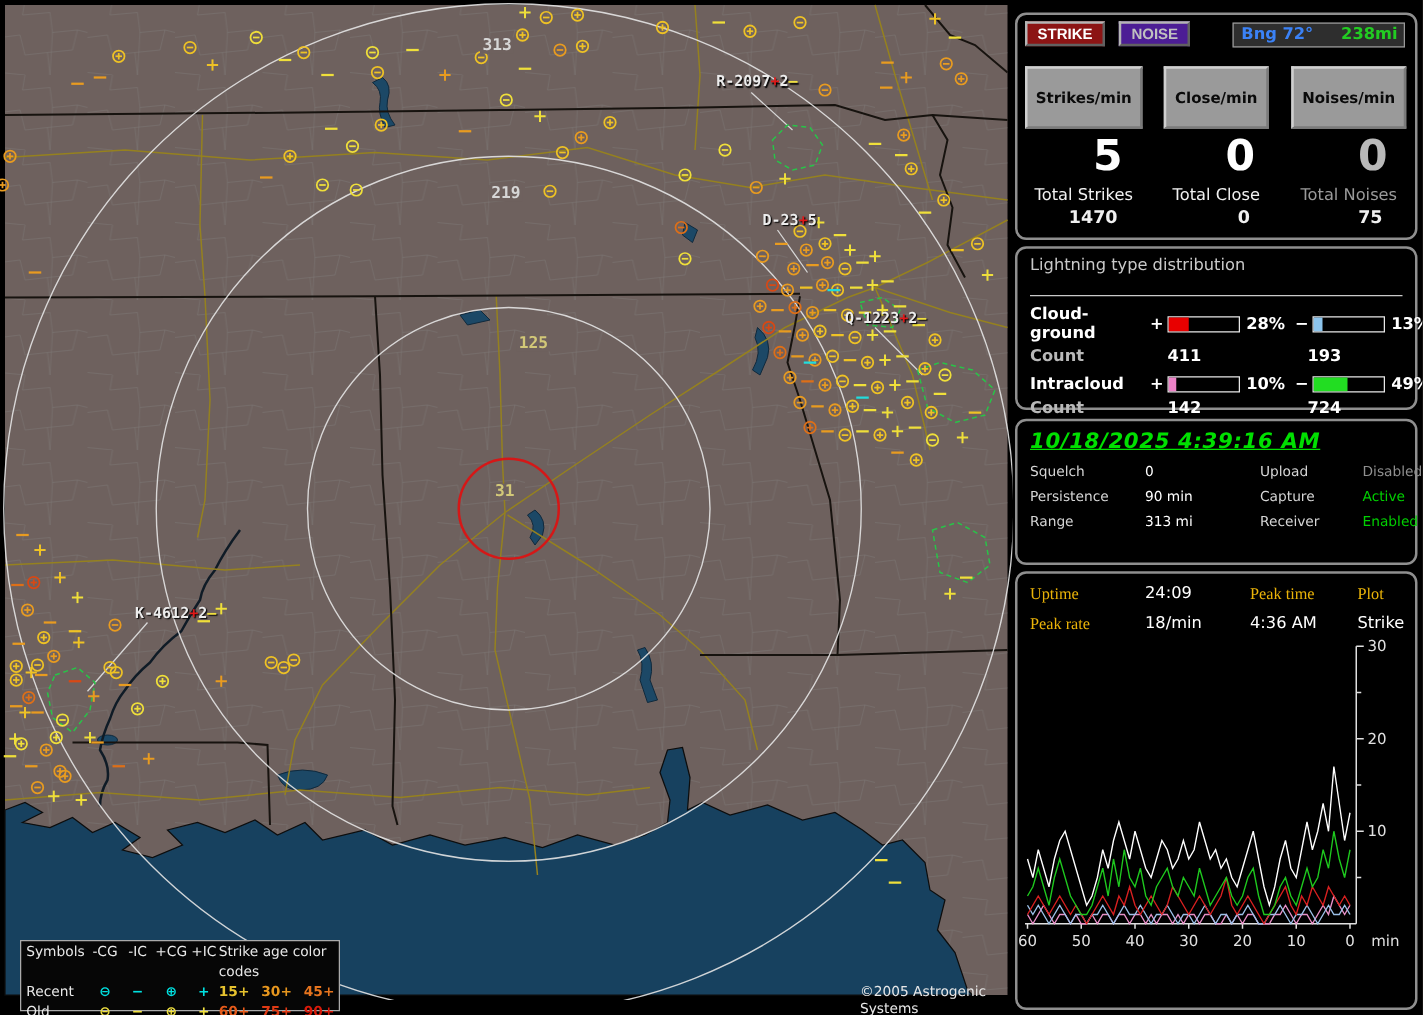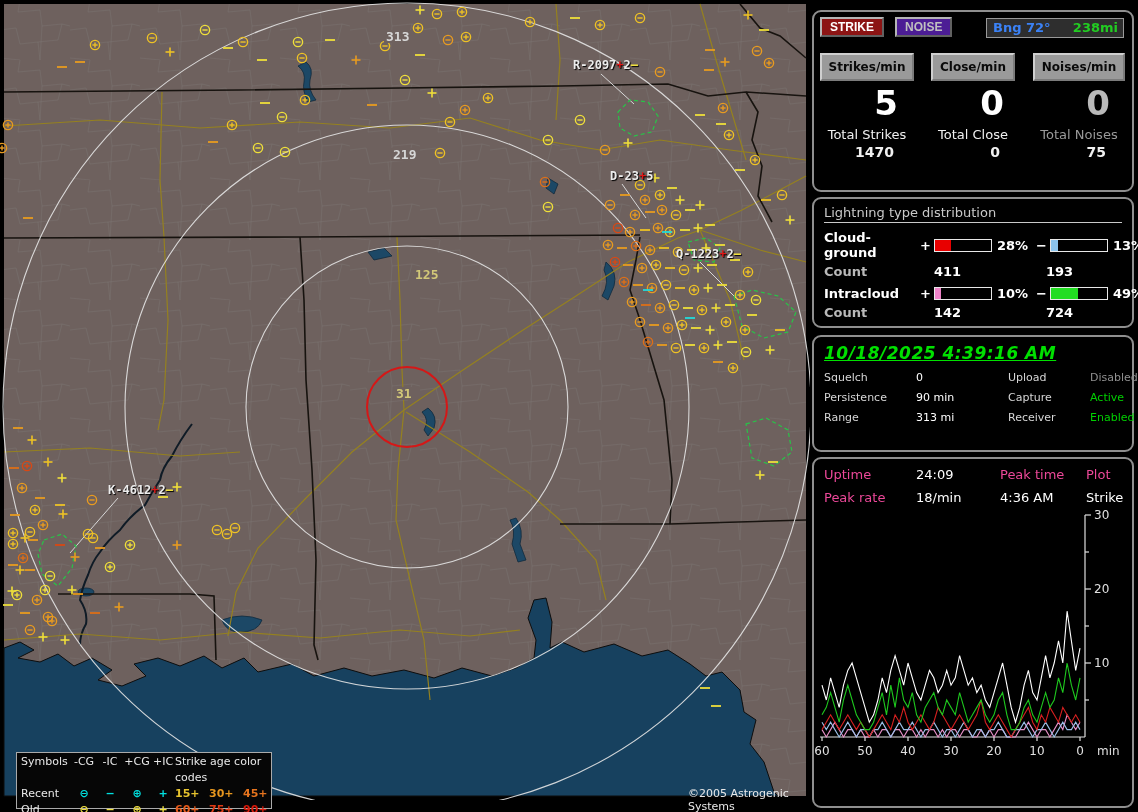--- a/index.html
+++ b/index.html
@@ -33,47 +33,47 @@
       border:2px outset #b5b5b5;cursor:default;}
   #btn-strike{background:#8c1414;color:#fff;margin-left:6px;margin-top:5px;}
   #btn-noise{background:#4c1d95;color:#c0c0c0;margin-left:6px;margin-top:5px;}
   #bng-box{position:absolute;right:8px;top:6px;width:136px;height:18px;background:#2e2e2e;
       border:1px solid #999;font-weight:bold;font-size:13px;line-height:18px;}
   #bng-box .b{color:#3b82f6;padding-left:6px;}
   #bng-box .r{color:#22cc22;float:right;padding-right:5px;}
   .stat-cols{display:grid;grid-template-columns:1fr 1fr 1fr;margin-top:16px;}
   .stat-col{text-align:center;}
   .stat-head{display:inline-block;background:#9a9a9a;color:#0a0a0a;font-weight:bold;
-      font-size:12px;padding:5px 7px;border:2px outset #cfcfcf;}
+      font-size:12px;padding:16px 7px;border:2px outset #cfcfcf;}
   .stat-big{font-size:34px;font-weight:bold;color:#fff;text-align:right;padding-right:22px;
       line-height:44px;}
   .stat-lab{font-size:13px;color:#f0f0f0;margin-top:2px;}
   .stat-tot{font-size:14px;font-weight:bold;color:#f0f0f0;text-align:right;padding-right:26px;
       margin-top:2px;}
   .dim{color:#9a9a9a !important;}
   .dim2{color:#b9b9b9 !important;}
-  #dist-title{font-size:13px;color:#c9c9c9;margin:6px 10px 0 10px;padding-bottom:2px;
+  #dist-title{font-size:13px;color:#c9c9c9;margin:6px 10px 0 10px;padding-bottom:16px;
       border-bottom:1px solid #c9c9c9;}
   .dist-row{display:grid;grid-template-columns:96px 14px 58px 44px 14px 58px 40px;
       align-items:center;margin:7px 0 0 10px;font-size:13px;font-weight:bold;color:#fff;}
   .dist-count{display:grid;grid-template-columns:110px 112px 1fr;margin:4px 0 0 10px;
       font-size:13px;font-weight:bold;}
   .bar{height:11px;border:1px solid #e8e8e8;background:#000;}
   .bar i{display:block;height:100%;}
   #date-line{font-size:17px;font-weight:bold;color:#00e000;text-decoration:underline;
       margin:6px 10px 4px 10px;letter-spacing:0.5px;font-style:italic;}
   .kv-grid{display:grid;grid-template-columns:92px 92px 82px 1fr;font-size:11px;
       margin:8px 0 0 10px;row-gap:7px;}
   .kv-grid .lab{color:#d6d6d6;}
   .kv-grid .val{color:#fff;}
   .green{color:#00d000 !important;}
   .gray{color:#909090 !important;}
   .up-grid{display:grid;grid-template-columns:92px 84px 86px 1fr;font-size:13px;
       margin:8px 0 0 10px;row-gap:8px;}
-  .up-grid .lab{color:#ec4899;}
+  .up-grid .lab{color:#eab308;font-family:Liberation Serif, serif;}
   .up-grid .val{color:#fff;}
   #trendsvg{display:block;margin-top:4px;}
 </style>
 </head>
 <body>
 
 <div id="app">
 
   <div id="map">
     <svg id="mapsvg" width="810" height="800" viewBox="0 0 810 800">

